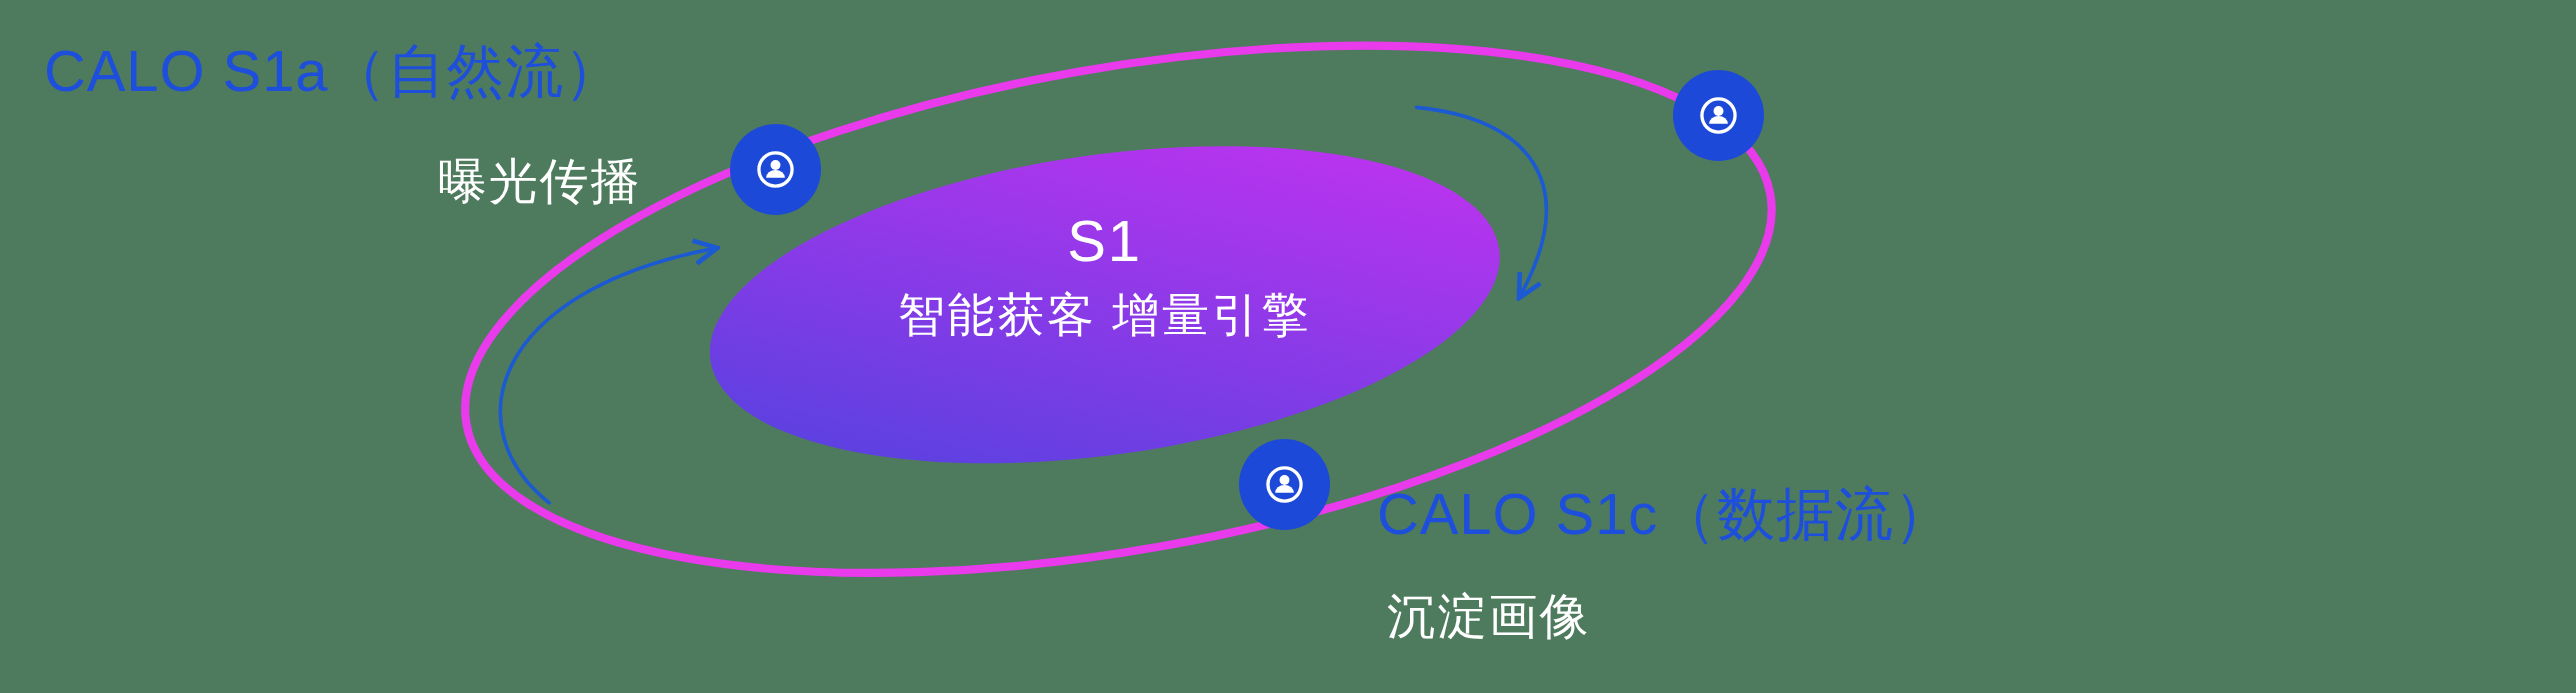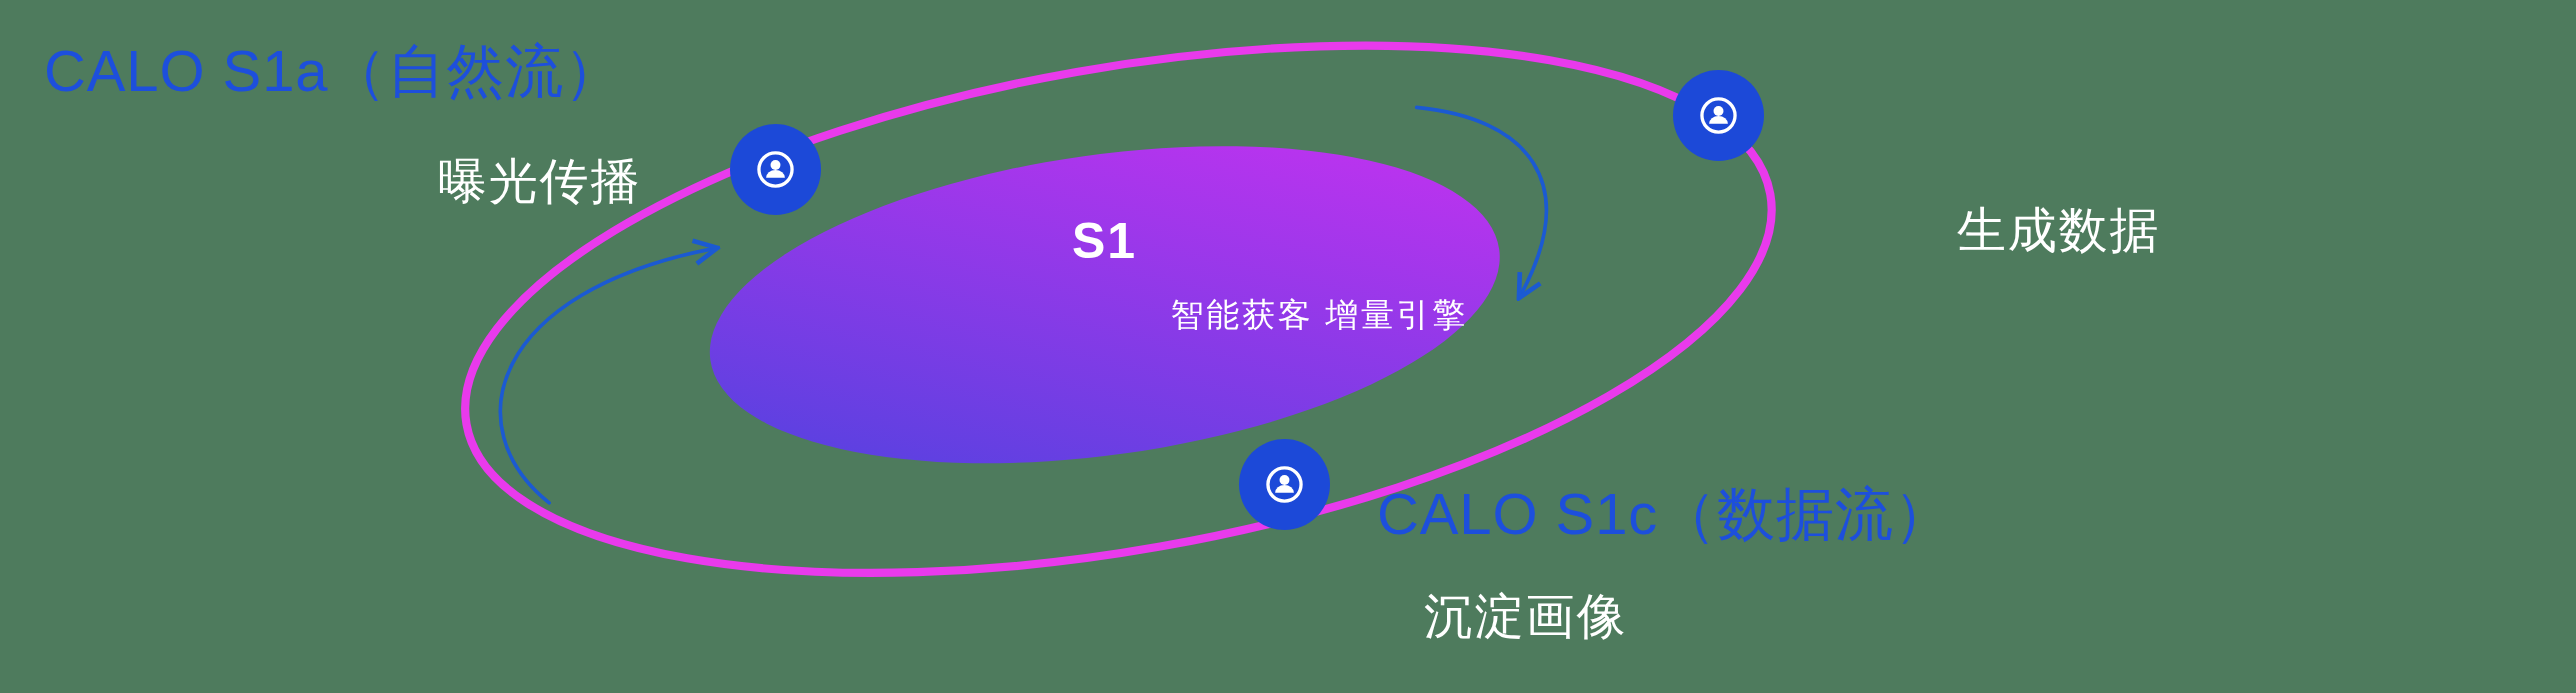--- a/index.html
+++ b/index.html
@@ -46,31 +46,30 @@
   #arrowhead path { stroke: var(--arrow-blue); fill: none; }
 
   .core-text {
     position: absolute;
     left: 741px; top: 202px;
     width: 727px;
     text-align: center;
     color: var(--text-white);
   }
   .core-title {
-    font-size: 50px;
-    font-weight: 700;
+    font-size: 58px;
+    font-weight: 400;
     line-height: 78px;
     letter-spacing: 1.8px;
   }
   .core-subtitle {
-    font-size: 33px;
+    font-size: 47px;
     font-weight: 400;
     line-height: 69px;
     letter-spacing: 2.7px;
-    text-align: right;
   }
 
   .node {
     position: absolute;
     width: 91px; height: 91px;
     border-radius: 50%;
     background: var(--node-blue);
     display: flex;
     align-items: center;
     justify-content: center;
@@ -95,21 +94,21 @@
     font-size: 49px;
     font-weight: 400;
     white-space: nowrap;
     letter-spacing: 1.8px;
   }
   .label-s1a { left: 44px; top: 33px; }
   .sublabel-s1a { left: 438px; top: 149px; text-align: center; }
   .label-s1b { left: 1820px; top: 80px; }
   .sublabel-s1b { left: 1957px; top: 198px; }
   .label-s1c { left: 1377px; top: 476px; }
-  .sublabel-s1c { left: 1424px; top: 584px; text-align: center; }
+  .sublabel-s1c { left: 1387px; top: 584px; text-align: center; }
 </style>
 </head>
 <body>
 
 <div class="canvas">
 
   <svg class="diagram-svg" viewBox="0 0 2833 763" aria-hidden="true">
     <defs>
       <linearGradient id="coreGrad" x1="0" y1="1" x2="1" y2="0">
         <stop offset="0" class="grad-start"></stop>
@@ -160,19 +159,18 @@
         <circle cx="24" cy="24" r="15" fill="none" stroke="#ffffff" stroke-width="3"></circle>
         <circle cx="24" cy="20" r="4.5" fill="#ffffff"></circle>
         <path d="M15.5 31.5 a8.5 7 0 0 1 17 0 z" fill="#ffffff"></path>
       </svg>
     </span>
   </div>
 
   <div class="blue-label label-s1a">CALO S1a（自然流）</div>
   <div class="white-sublabel sublabel-s1a">曝光传播</div>
 
-  <div class="white-sublabel sublabel-s1b">生成数据</div>
 
   <div class="blue-label label-s1c">CALO S1c（数据流）</div>
   <div class="white-sublabel sublabel-s1c">沉淀画像</div>
 
 </div>
 
 
 </body></html>

